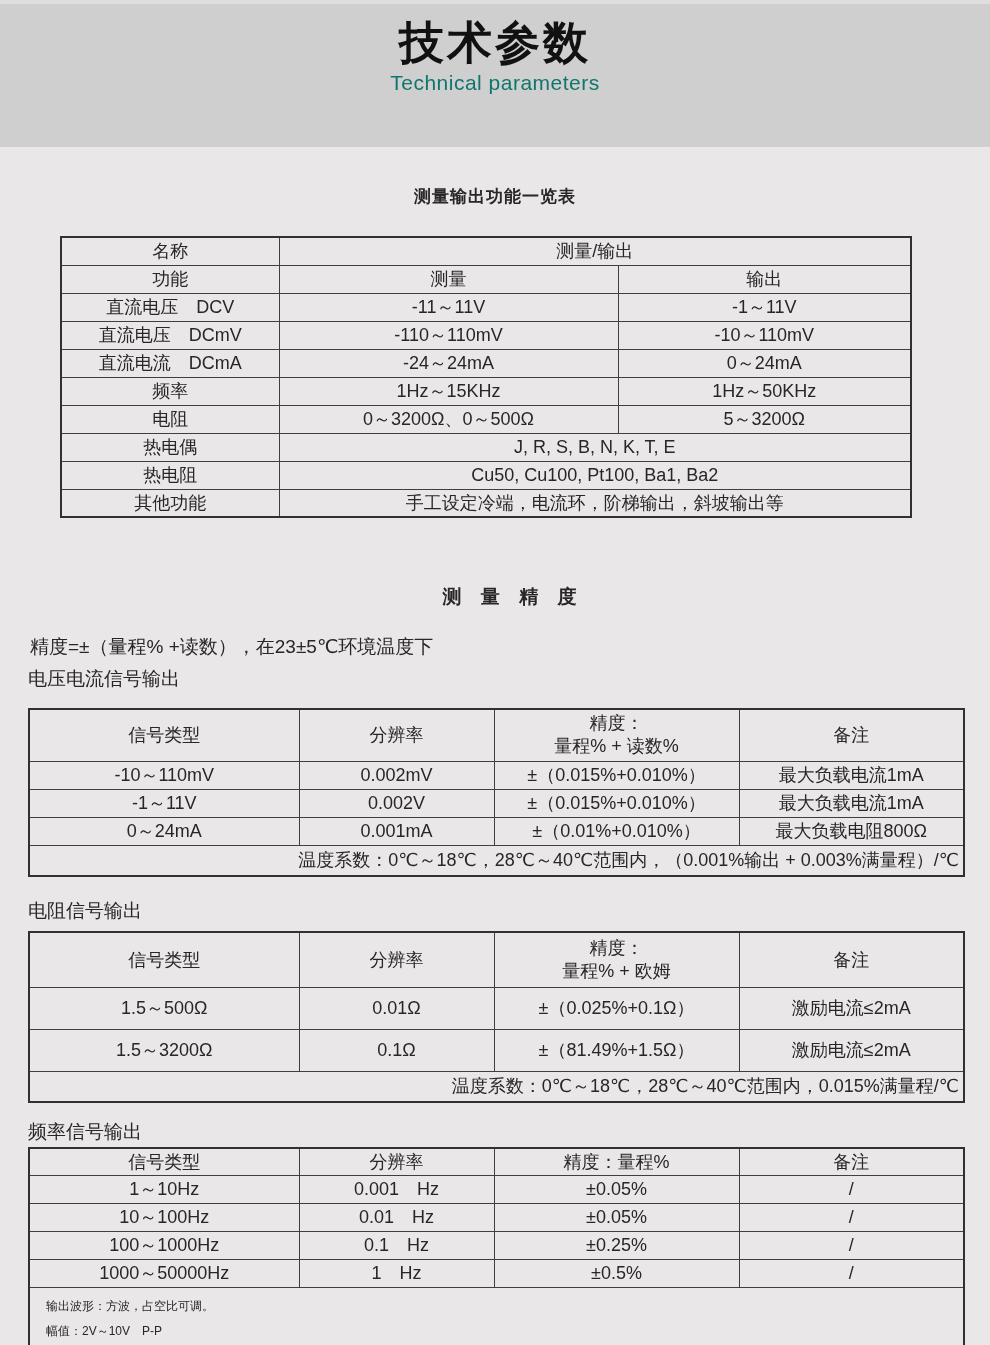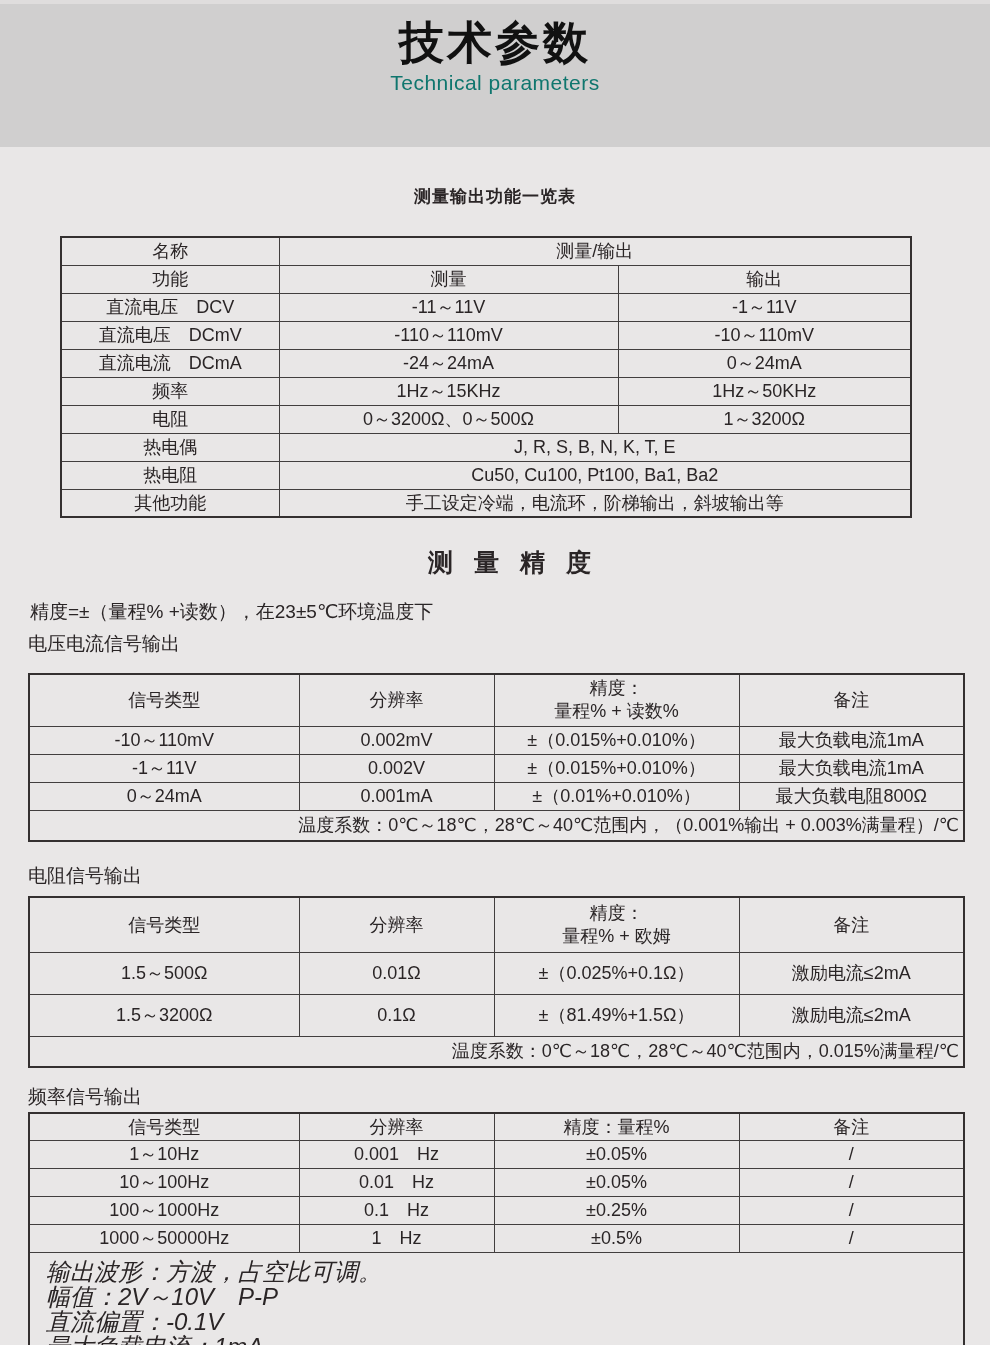--- a/index.html
+++ b/index.html
@@ -47,24 +47,24 @@
     vertical-align:middle;
     font-size:18px;
     padding:0 4px;
     overflow:hidden;
     white-space:nowrap;
   }
   .overview-tbl { width:850px; margin:24px 0 0 60px; }
   .overview-tbl td { height:28px; }
   .accuracy-title {
     text-align:center;
-    font-size:25px;
+    font-size:19px;
     font-weight:bold;
     letter-spacing:7px;
-    margin-top:28px;
+    margin-top:63px;
     line-height:32px;
     padding-left:36px;
   }
   .note {
     font-size:19px;
     margin:22px 0 0 30px;
     line-height:23px;
   }
   .sub-heading {
     font-size:19px;
@@ -89,21 +89,21 @@
     text-align:right;
     padding-left:13px;
     height:31px;
   }
   td.footer-multi {
     text-align:left;
     padding:6px 0 6px 16px;
     height:101px;
     vertical-align:top;
   }
-  .footer-multi div { line-height:25px; font-size:24px;font-style:italic; }
+  .footer-multi div { line-height:25px; font-size:12px; }
 </style>
 </head>
 <body>
 
 <div class="top-strip"></div>
 
 <header class="header-band">
   <div class="page-title">技术参数</div>
   <div class="page-subtitle">Technical parameters</div>
 </header>
@@ -142,21 +142,21 @@
     <td>0～24mA</td>
   </tr>
   <tr>
     <td>频率</td>
     <td>1Hz～15KHz</td>
     <td>1Hz～50KHz</td>
   </tr>
   <tr>
     <td>电阻</td>
     <td>0～3200Ω、0～500Ω</td>
-    <td>1～3200Ω</td>
+    <td>5～3200Ω</td>
   </tr>
   <tr>
     <td>热电偶</td>
     <td colspan="2">J, R, S, B, N, K, T, E</td>
   </tr>
   <tr>
     <td>热电阻</td>
     <td colspan="2">Cu50, Cu100, Pt100, Ba1, Ba2</td>
   </tr>
   <tr>

